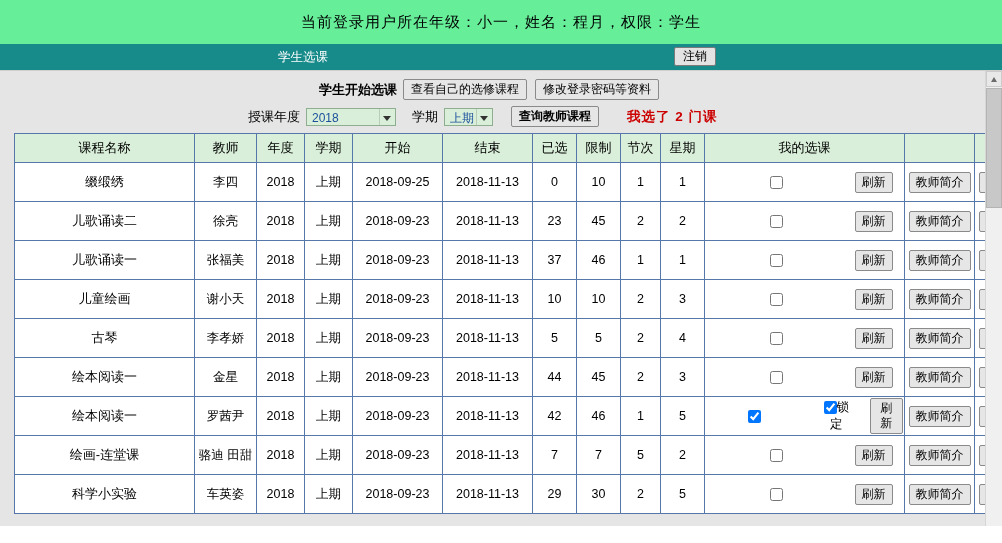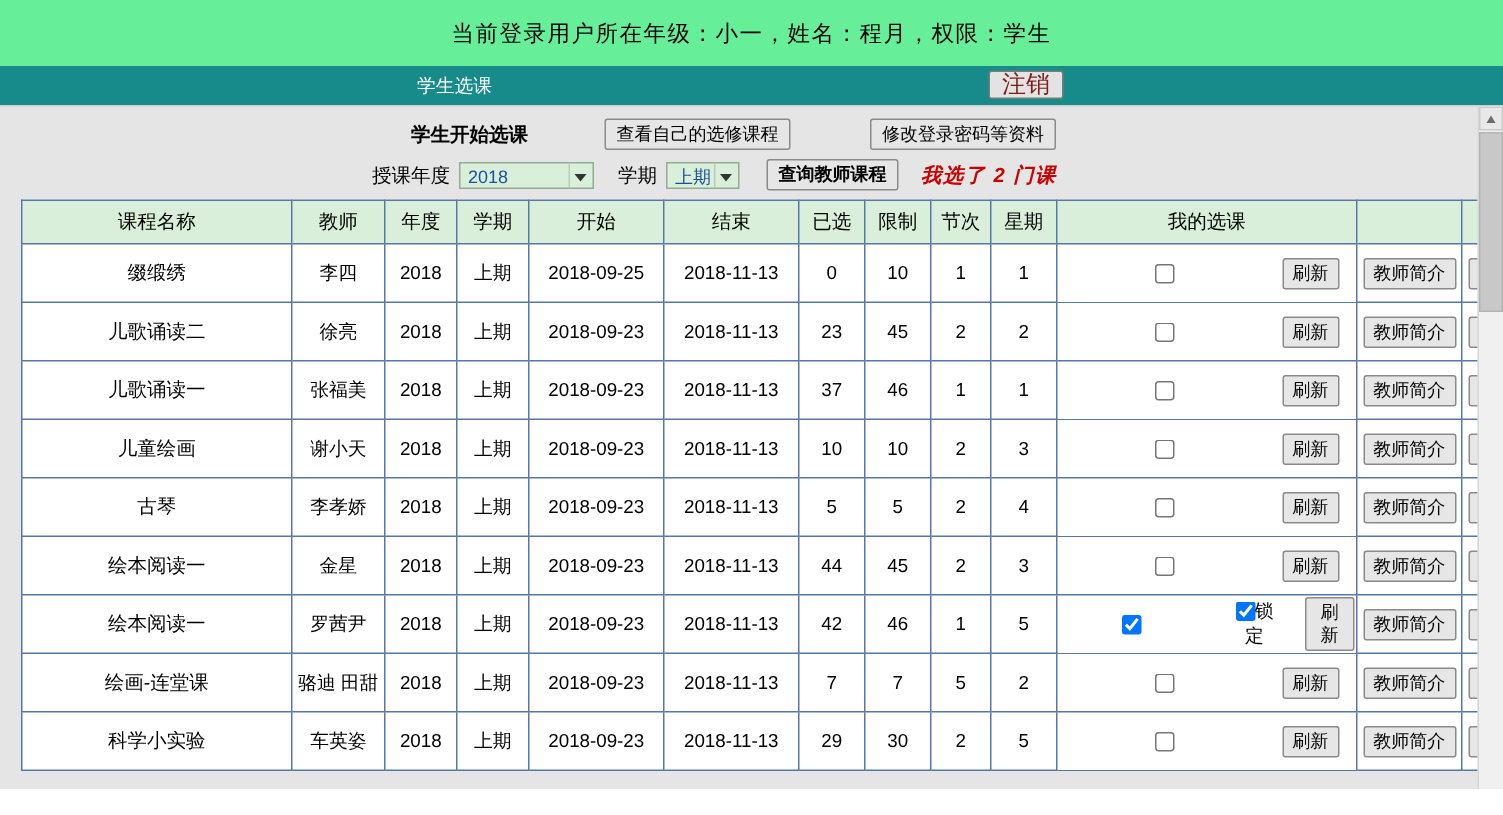--- a/index.html
+++ b/index.html
@@ -34,29 +34,29 @@
     align-items: center;
     position: relative;
   }
   .navbar .nav-title {
     color: #ffffff;
     font-size: 12.5px;
     margin-left: 278px;
   }
   .navbar .logout {
     position: absolute;
-    left: 659px;
+    left: 674px;
     top: 3px;
-    font-size: 16px;
+    font-size: 12px;
     padding: 1px 8px;
     background: #e3e3e3;
     border: 1px solid #7a7a7a;
     border-radius: 2px;
     cursor: pointer;
-    color: #7f1d1d;
+    color: #000000;
     line-height: 15px;
   }
   
   .content {
     position: relative;
     height: 473px;
     background: #e5e5e5;
     border-top: 1px solid #cfcfcf;
     overflow: hidden;
   }
@@ -117,21 +117,20 @@
   .btn {
     font-size: 12px;
     background: #e6e6e6;
     border: 1px solid #8a8a8a;
     border-radius: 2px;
     padding: 2px 7px;
     cursor: pointer;
     color: #000;
     line-height: 15px;
     white-space: nowrap;
-    margin-left: 45px;
   }
   .toolbar1 .btn { margin-right: 8px; }
 
   .toolbar2 {
     display: flex;
     align-items: center;
     padding: 4px 0 6px 0;
     font-size: 13px;
     margin-left: 248px;
     margin-right: 16px;
@@ -162,23 +161,22 @@
   }
   .select .sep {
     position:absolute; right:15px; top:0; bottom:0; width:1px; background:#b9cdb9;
   }
   .toolbar2 .gap { width: 16px; }
   .toolbar2 .btn { margin-left: 2px; font-weight: bold; }
   .mycount {
     color: #cc0000;
     font-weight: bold;
     font-size: 13.5px;
-    margin-left: 15px;
+    margin-left: 28px;
     letter-spacing: 1px;
-    font-style: italic;
   }
 
   
   .tablewrap {
     margin: 0 16px 0 14px;
   }
   table.courses {
     border-collapse: collapse;
     width: 958px;
     background: #ffffff;

